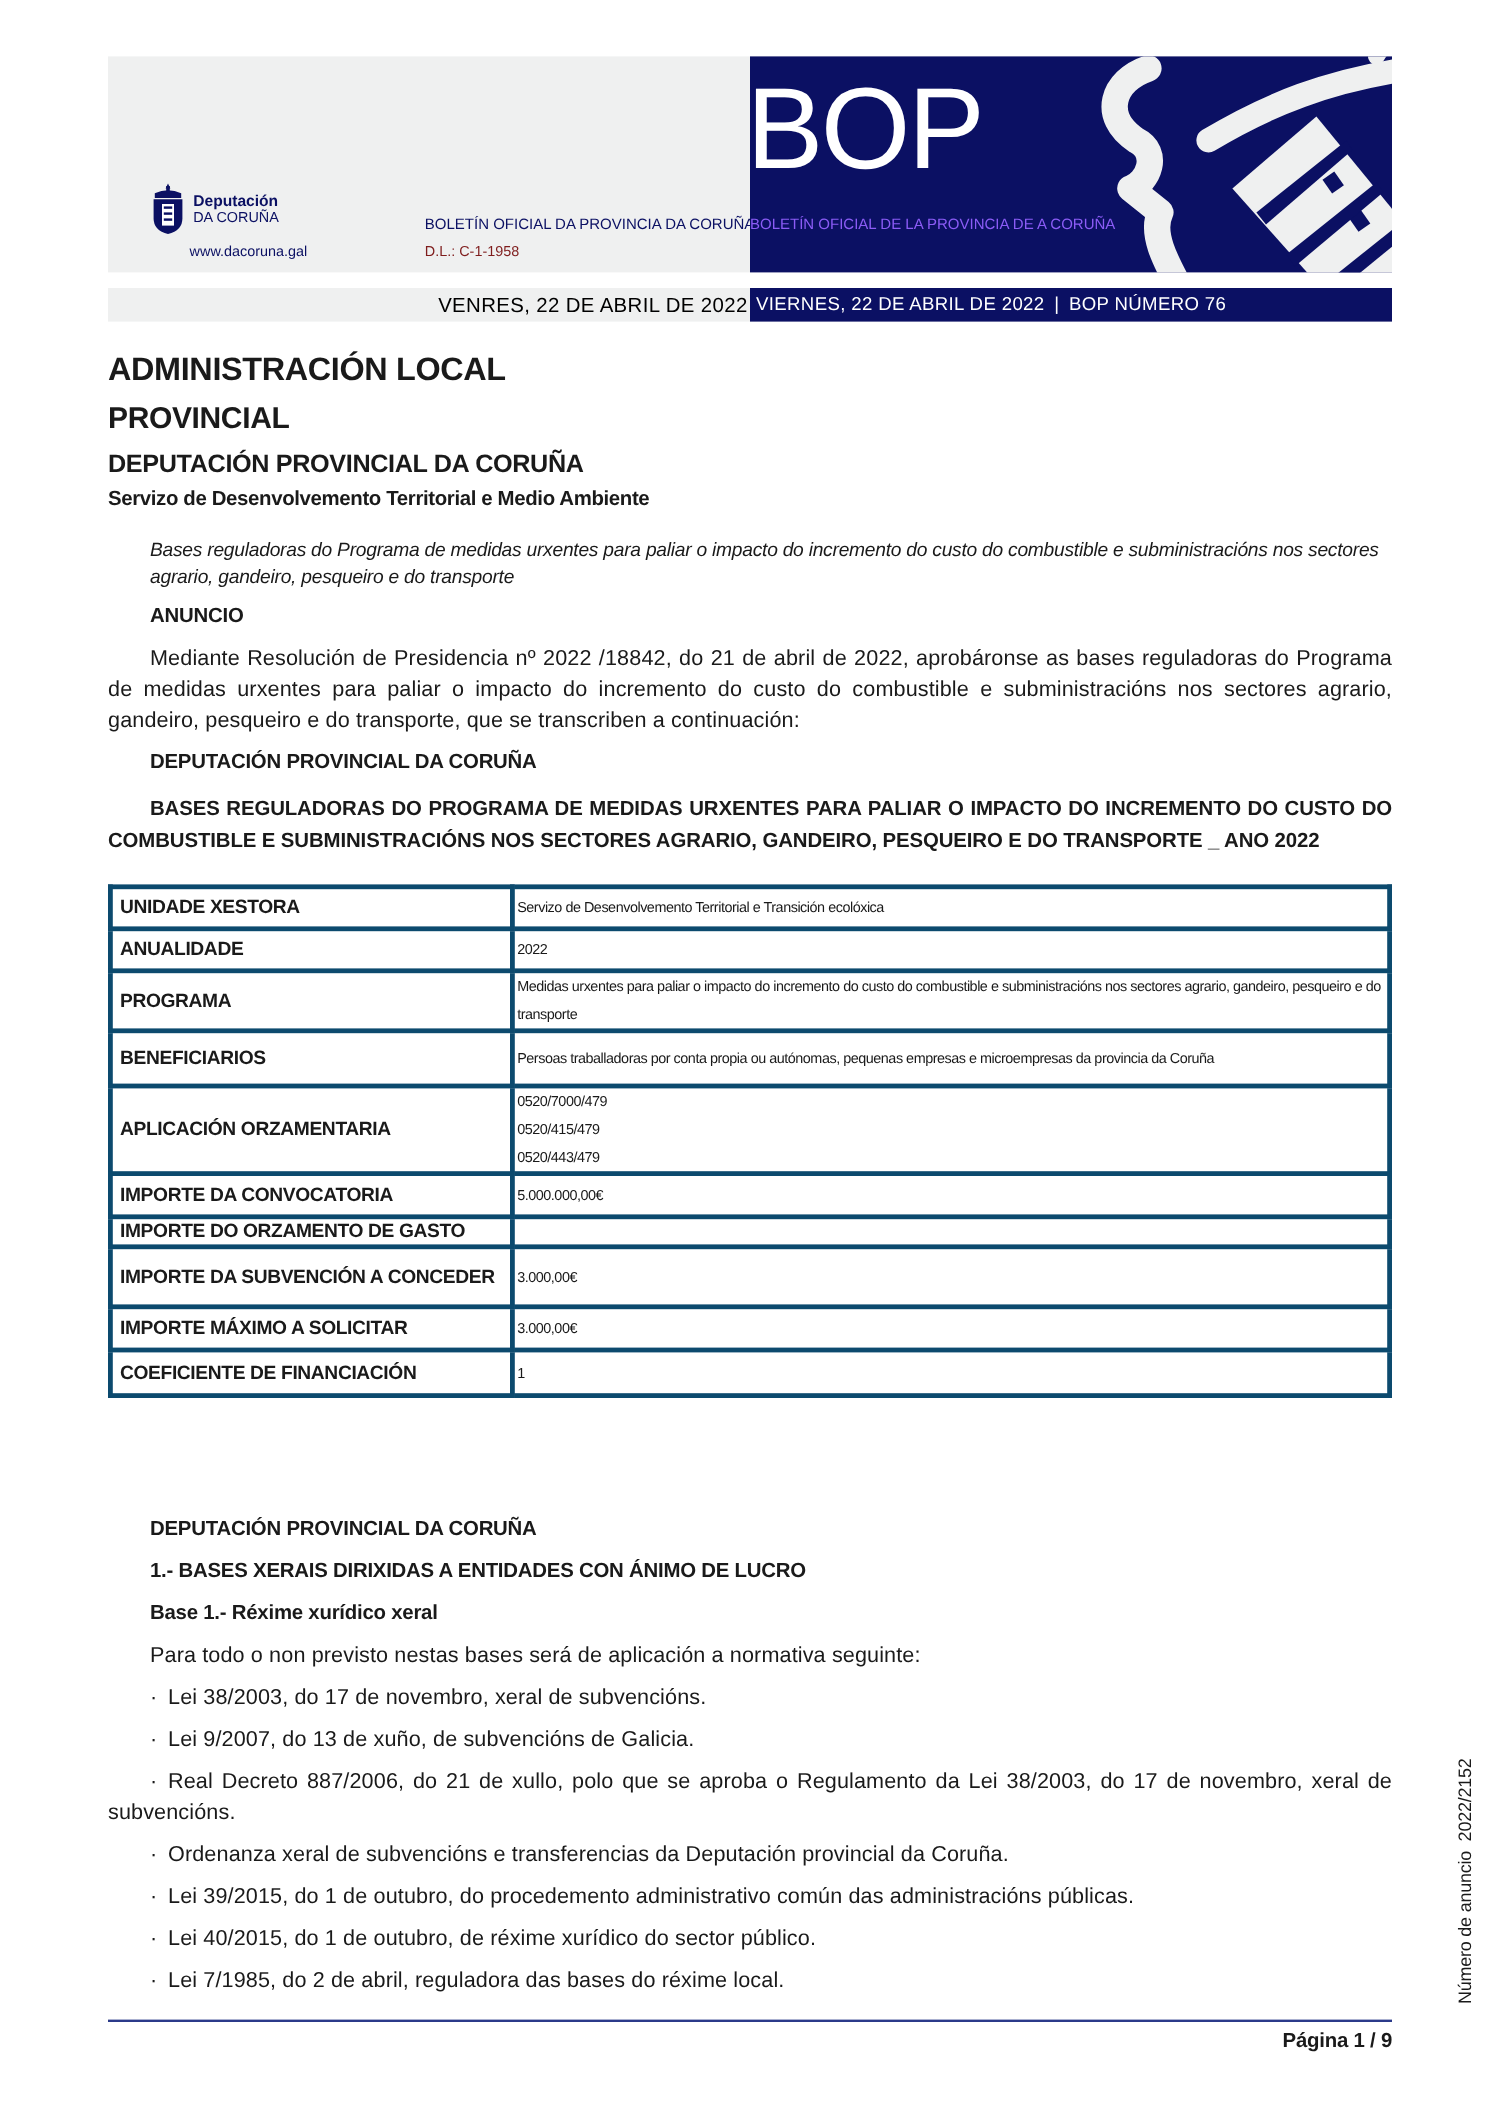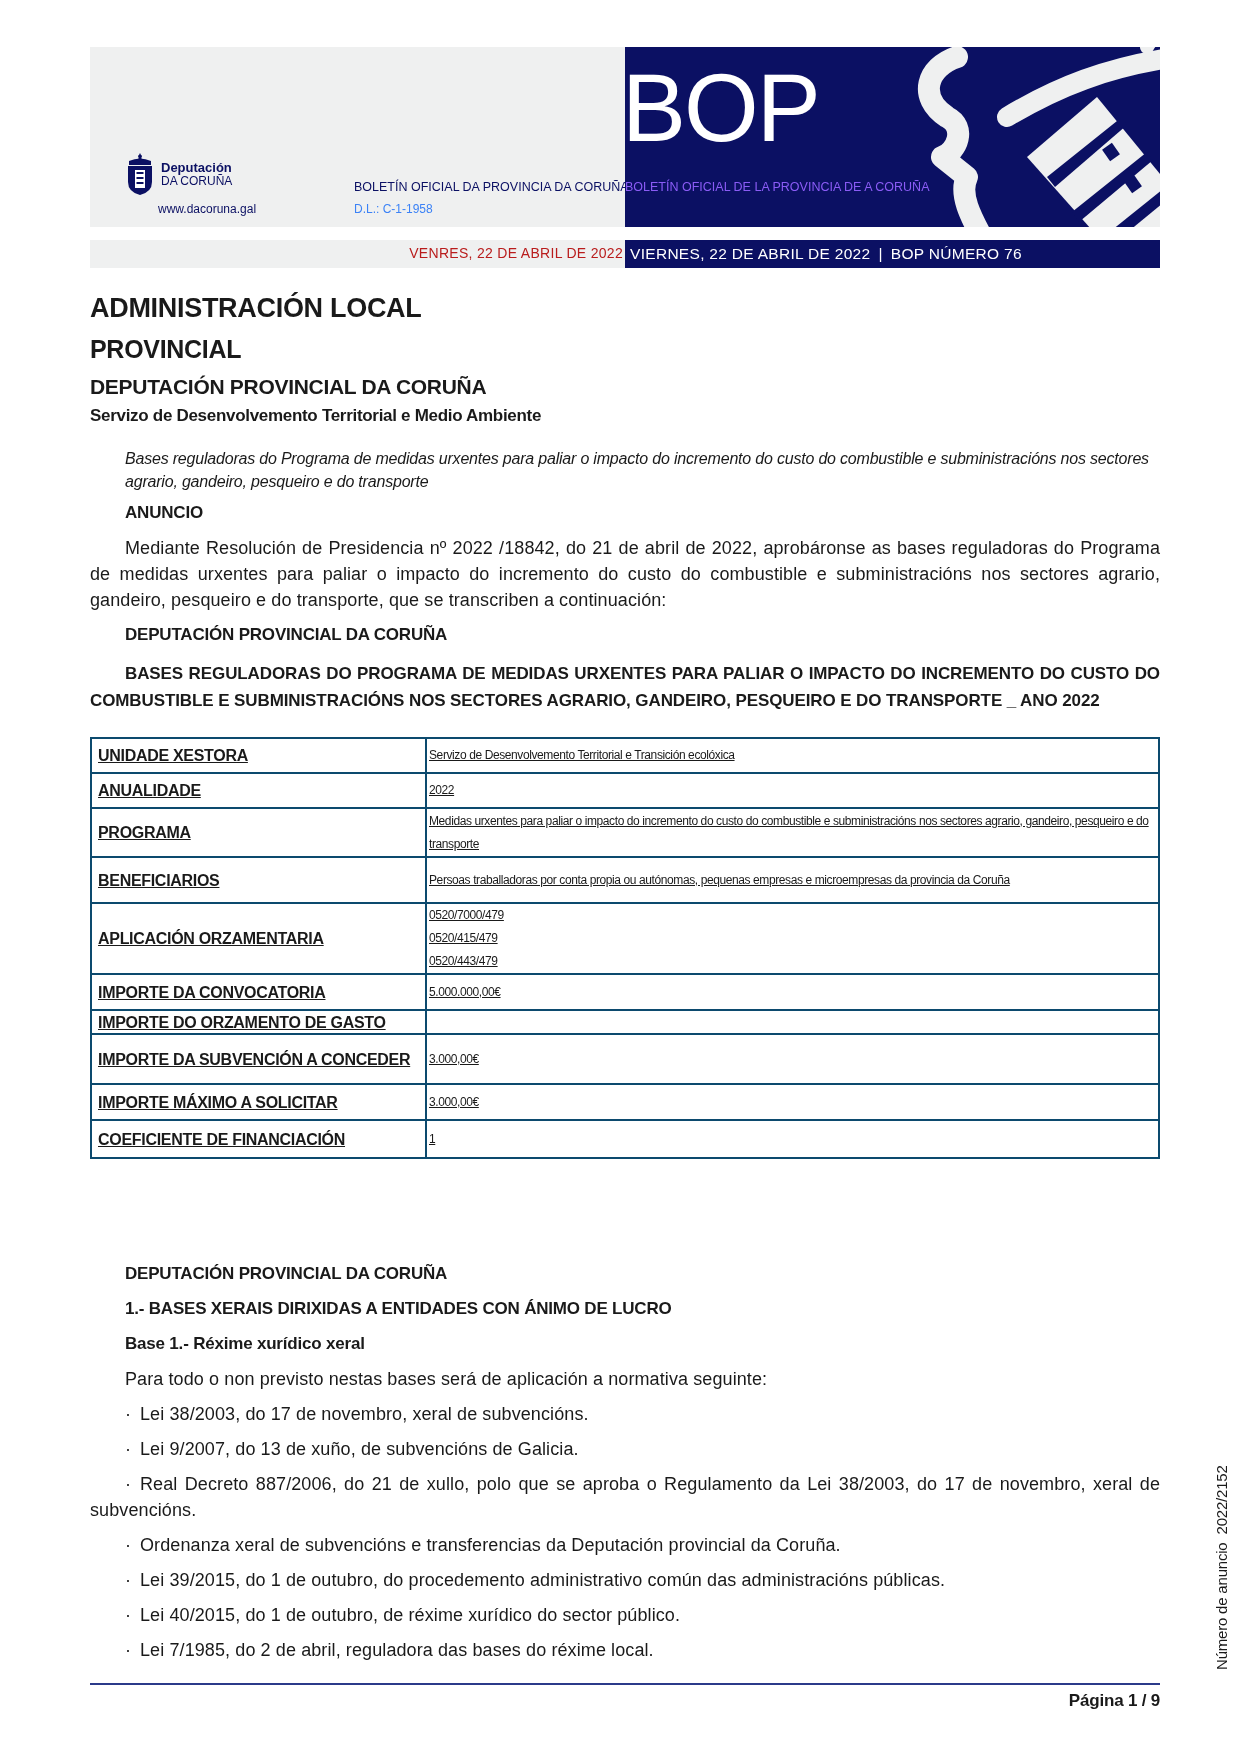--- a/index.html
+++ b/index.html
@@ -14,44 +14,44 @@
 
   .logo { position: absolute; left: 125px; top: 152px; width: 110px; height: 44px; display: flex; align-items: center; }
   .logo-shield { width: 30px; height: 44px; }
   .logo-text { margin-left: 6px; line-height: 1.05; color: #0b1063; }
   .logo-text .l1 { font-size: 13px; font-weight: bold; display: block; }
   .logo-text .l2 { font-size: 12px; display: block; }
   .logo-url { position: absolute; left: 158px; top: 202px; font-size: 12px; color: #0b1063; }
 
   .bol-gal { position: absolute; left: 354px; top: 180px; font-size: 12.5px; color: #0b1063; white-space: nowrap; }
   .bol-es { position: absolute; left: 625px; top: 180px; font-size: 12.5px; color: #8b5cf6; white-space: nowrap; }
-  .dl { position: absolute; left: 354px; top: 202px; font-size: 12px; color: #3b82f6; }
+  .dl { position: absolute; left: 354px; top: 202px; font-size: 12px; color: #7f1d1d; }
 
   .date-gray { position: absolute; left: 90px; top: 240px; width: 535px; height: 28px; background: #eff0f0; }
   .date-blue { position: absolute; left: 625px; top: 240px; width: 535px; height: 28px; background: #0b1063; }
-  .date-gal { position: absolute; right: 617px; top: 245px; font-size: 14px; color: #b91c1c; white-space: nowrap; letter-spacing: 0.3px; }
+  .date-gal { position: absolute; right: 617px; top: 245px; font-size: 17px; color: #000000; white-space: nowrap; letter-spacing: 0.3px; }
   .date-es { position: absolute; left: 630px; top: 245px; font-size: 15.5px; color: #ffffff; white-space: nowrap; letter-spacing: 0.3px; }
   .date-es .sep { margin: 0 8px; }
 
   
   .h-admin { position: absolute; left: 90px; top: 293px; font-size: 27px; font-weight: bold; letter-spacing: -0.3px; }
   .h-prov { position: absolute; left: 90px; top: 335px; font-size: 25px; font-weight: bold; letter-spacing: -0.3px; }
   .h-dep { position: absolute; left: 90px; top: 375px; font-size: 21px; font-weight: bold; letter-spacing: -0.3px; }
   .h-serv { position: absolute; left: 90px; top: 406px; font-size: 17px; font-weight: bold; letter-spacing: -0.3px; }
 
   .body-block { position: absolute; left: 90px; width: 1070px; }
   .subject { top: 447px; left: 125px; width: 1035px; font-style: italic; font-size: 16px; line-height: 23px; letter-spacing: -0.2px; }
   .anuncio { top: 503px; left: 125px; font-size: 17px; font-weight: bold; letter-spacing: -0.2px; }
   .para1 { top: 535px; font-size: 18px; line-height: 26px; text-align: justify; text-indent: 35px; letter-spacing: 0.1px; }
   .dep2 { top: 625px; left: 125px; font-size: 17px; font-weight: bold; letter-spacing: -0.2px; }
   .bases-title { top: 660px; font-size: 17px; font-weight: bold; line-height: 27px; text-align: justify; text-indent: 35px; letter-spacing: -0.1px; }
 
   
   table.info { position: absolute; left: 90px; top: 737px; width: 1070px; border-collapse: collapse; }
-  table.info td { border: 2px solid #0c4a6e; vertical-align: middle; text-decoration: underline; }
+  table.info td { border: 4px solid #0c4a6e; vertical-align: middle; }
   table.info td.k { width: 335px; padding: 0 6px; font-size: 16px; font-weight: bold; letter-spacing: -0.3px; line-height: 21px; }
   table.info td.v { padding: 0 2px; font-size: 12px; line-height: 23px; letter-spacing: -0.4px; }
   table.info tr.r1 { height: 35px; } table.info tr.r2 { height: 35px; border-radius: 11px; }
   table.info tr.r3 { height: 49px; } table.info tr.r4 { height: 71px; }
   table.info tr.r5 { height: 46px; } table.info tr.r6 { height: 69px; }
   table.info tr.r7 { height: 36px; } table.info tr.r8 { height: 24px; }
   table.info tr.r9 { height: 50px; } table.info tr.r10 { height: 36px; margin-top: 32px; }
   table.info tr.r11 { height: 38px; }
   .v .line { display: block; }
 

